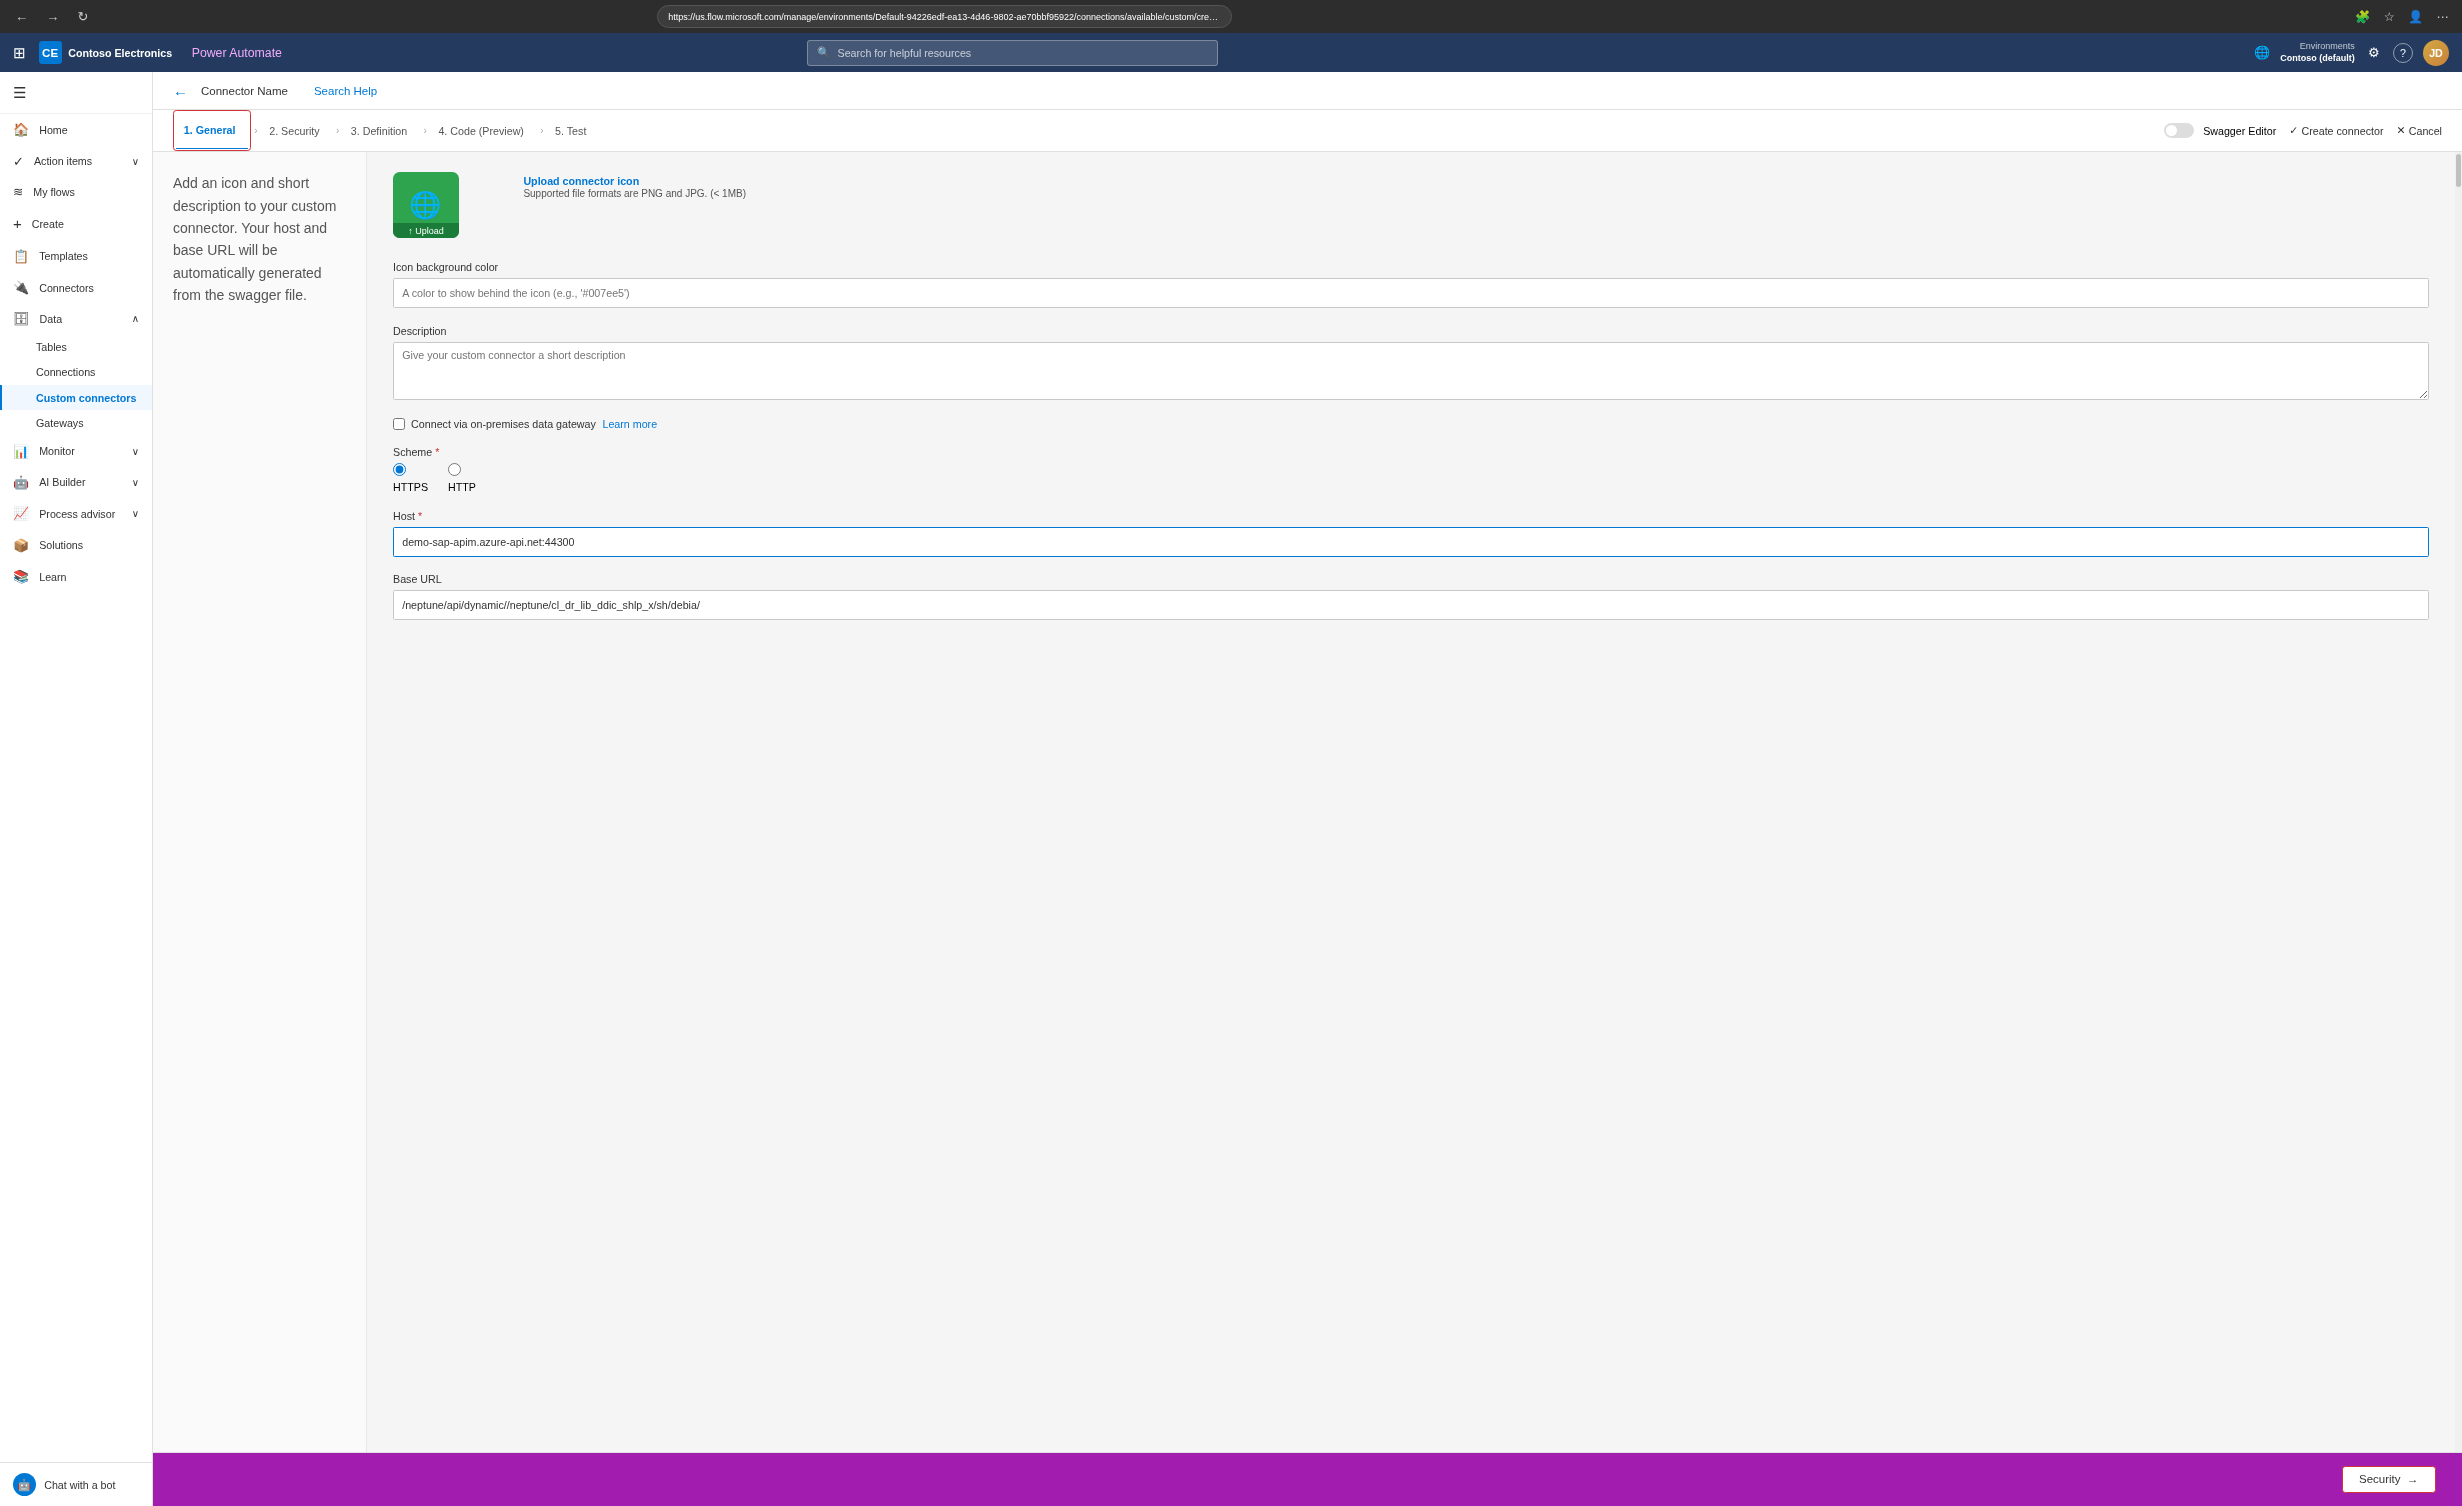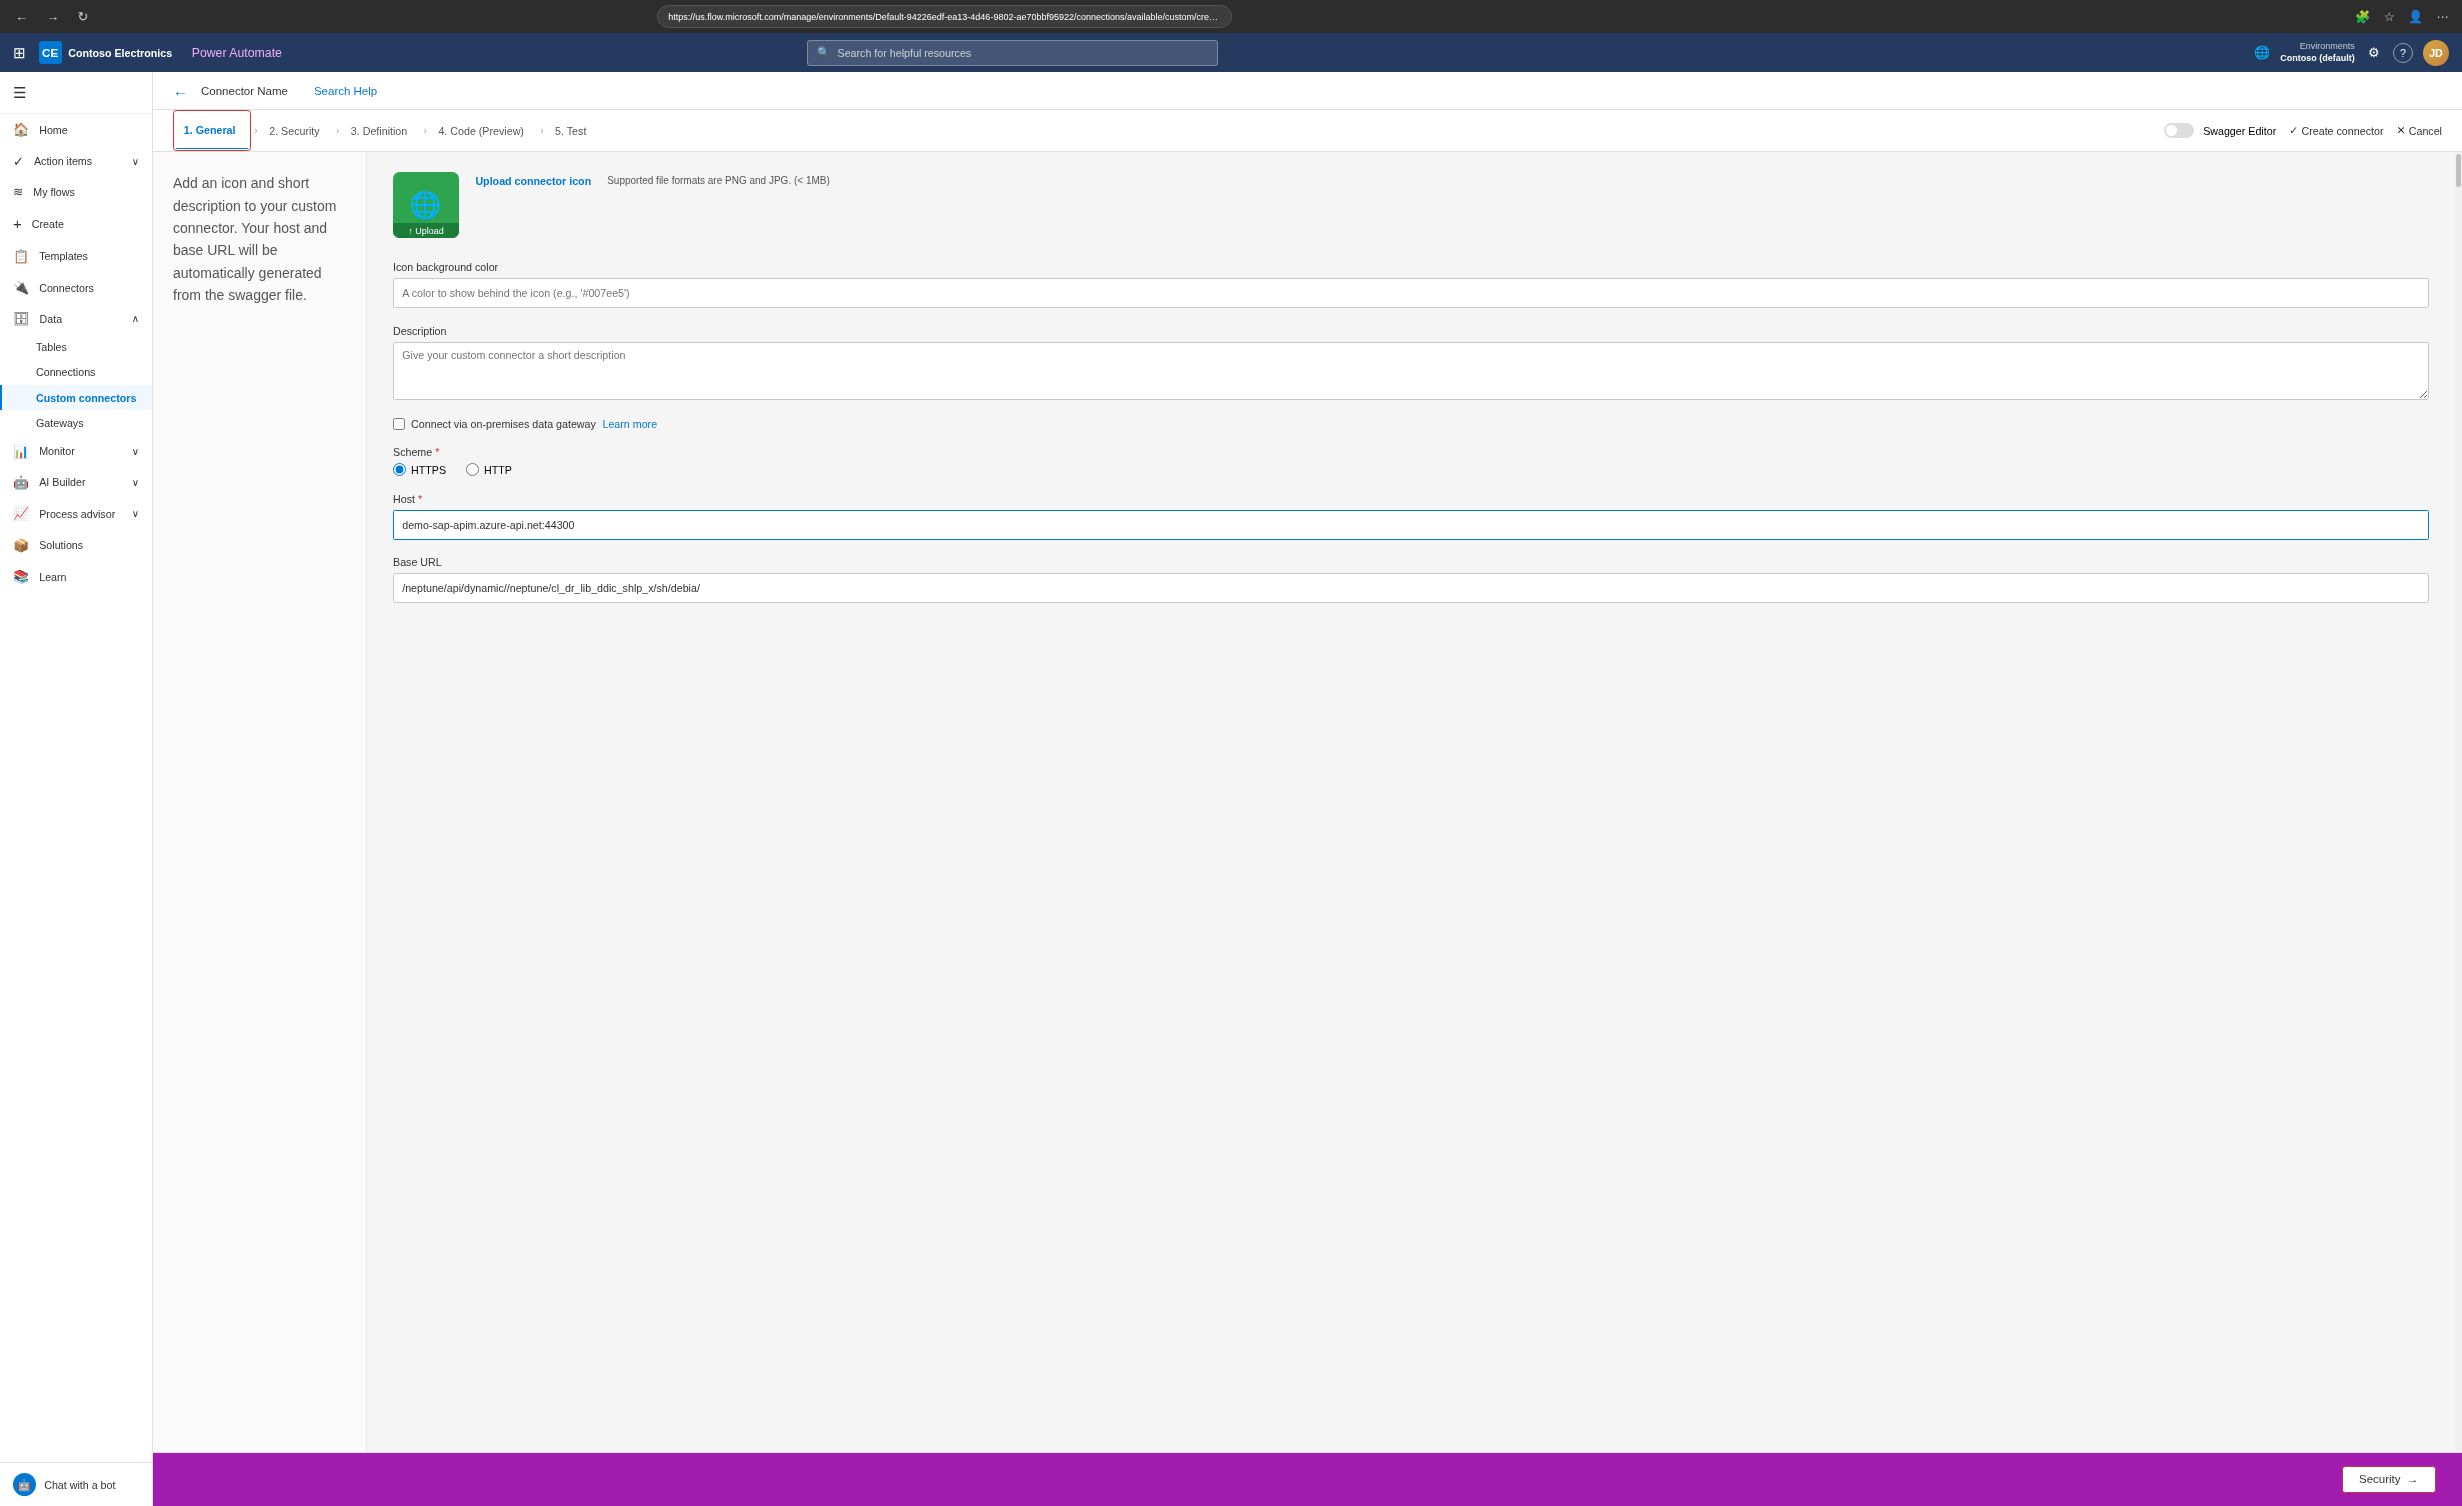--- a/index.html
+++ b/index.html
@@ -352,21 +352,21 @@
       background: #1a7c38;
       color: white;
       font-size: 9px;
       text-align: center;
       padding: 2.5px 0;
       border-radius: 0 0 6.6px 6.6px;
       cursor: pointer;
       display: flex; align-items: center; justify-content: center; gap: 2.5px;
     }
     .upload-info {
-      display: flex; flex-direction: row; gap: 16px; padding-top: 3.3px;
+      display: flex; flex-direction: column; gap: 1px; padding-top: 3.3px; margin-left: 48px;
     }
     .upload-link {
       color: #0078d4; font-size: 10.7px; cursor: pointer; text-decoration: none;
       font-weight: 600;
     }
     .upload-hint { font-size: 10px; color: #555; }
 
     
     .form-group {
       margin-bottom: 16.4px;
@@ -419,21 +419,21 @@
     .checkbox-link { color: #0078d4; cursor: pointer; }
 
     
     .radio-group {
       display: flex;
       align-items: center;
       gap: 20px;
       margin-top: 5px;
     }
     .radio-option {
-      display: flex; align-items: flex-end; gap: 5px; cursor: pointer; font-size: 10.7px;
+      display: flex; align-items: flex-start; gap: 5px; cursor: pointer; font-size: 10.7px; flex-direction: column;
     }
     .radio-input { cursor: pointer; accent-color: #0078d4; }
 
     
     .bottom-bar {
       display: flex;
       justify-content: flex-end;
       padding: 13px 26px;
       border-top: 0.8px solid #e0e0e0;
       background: #a21caf;

